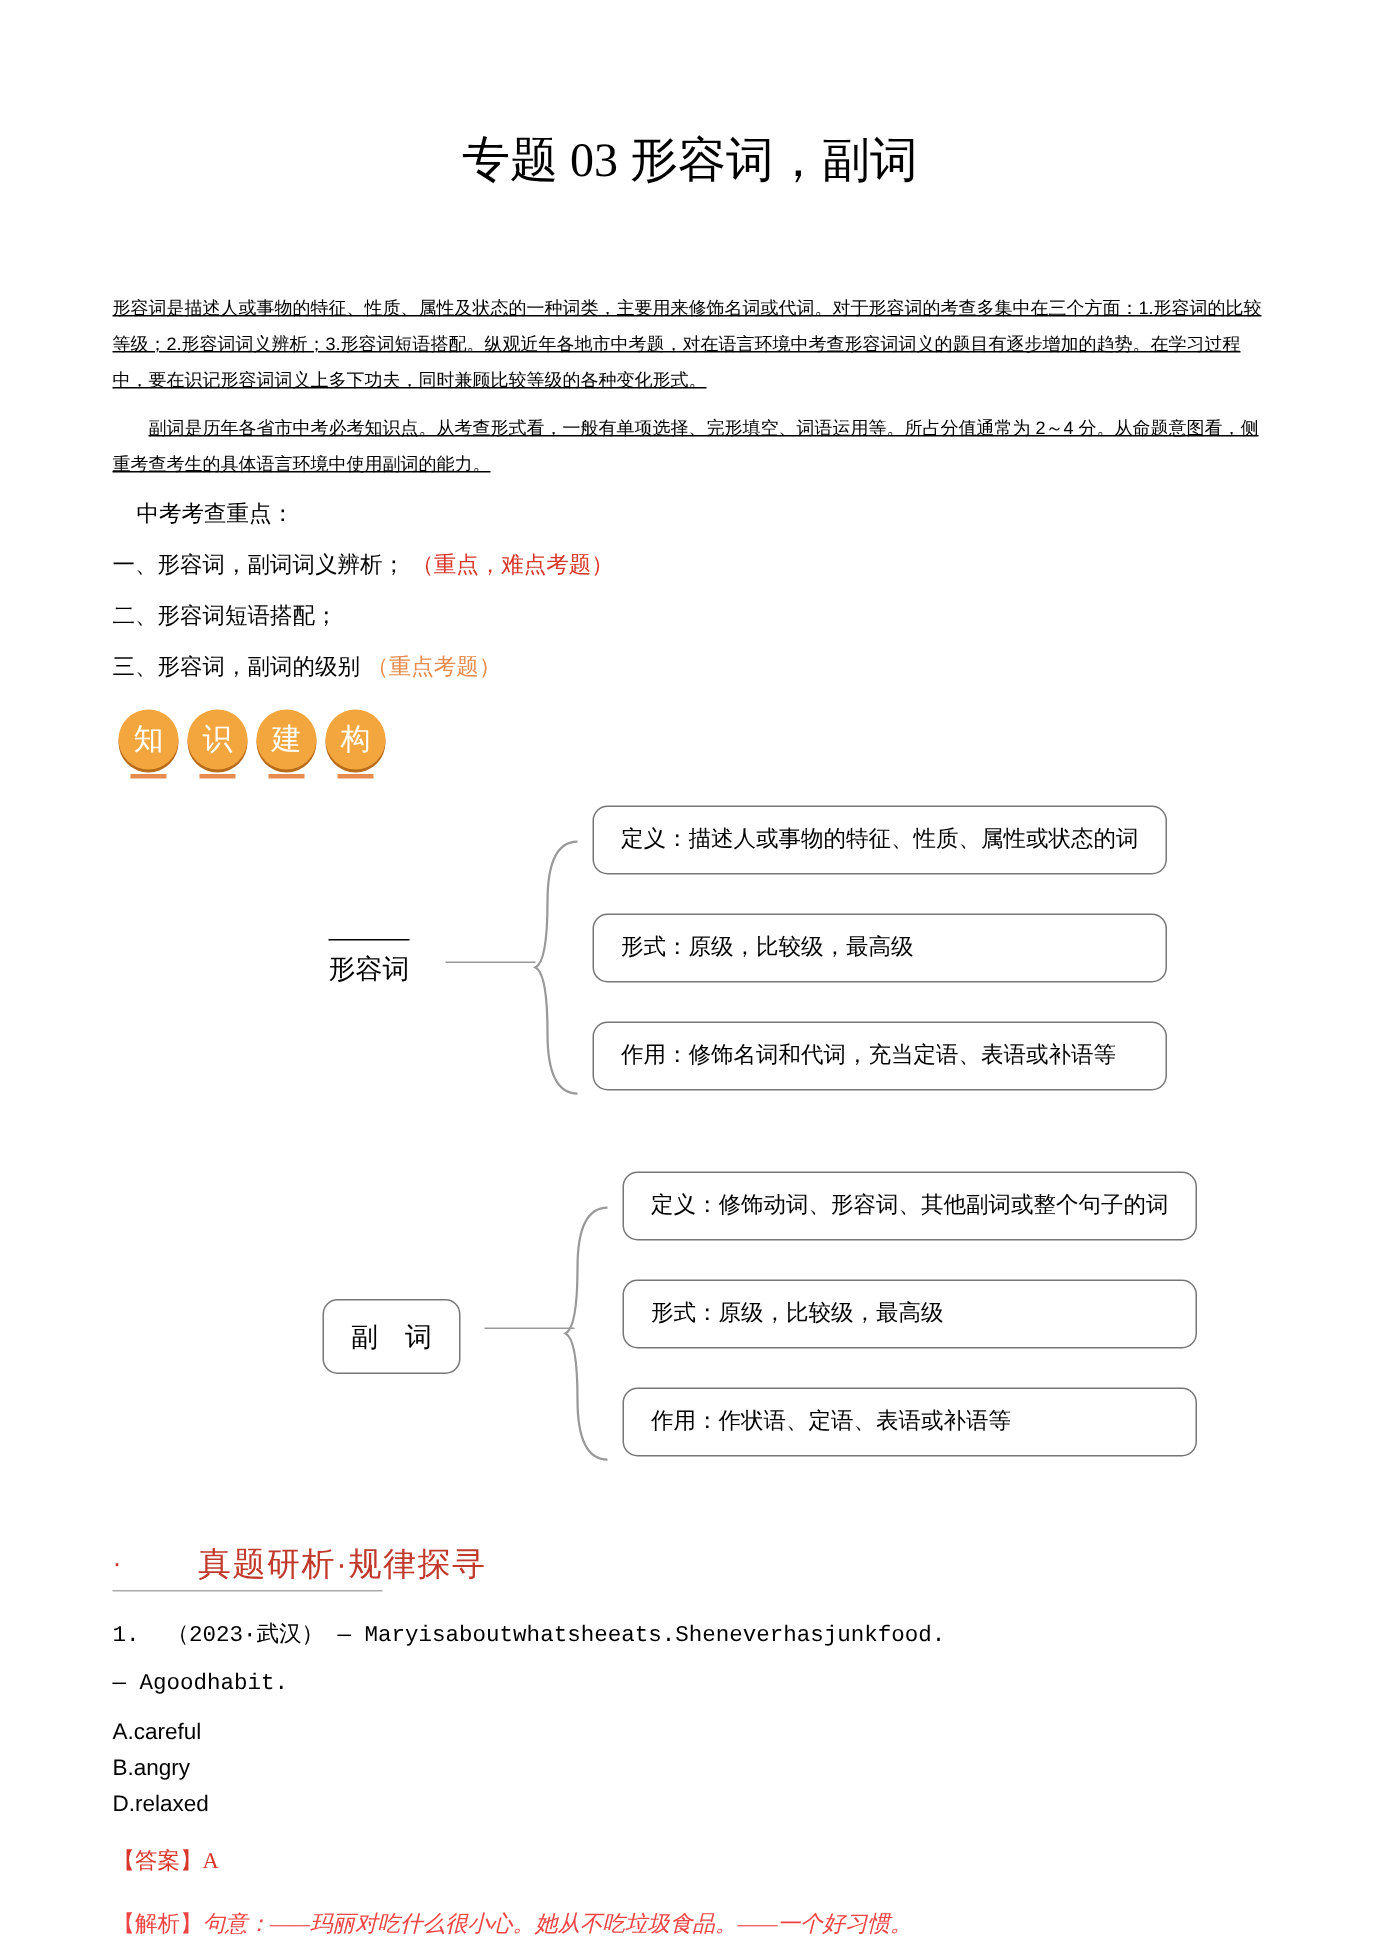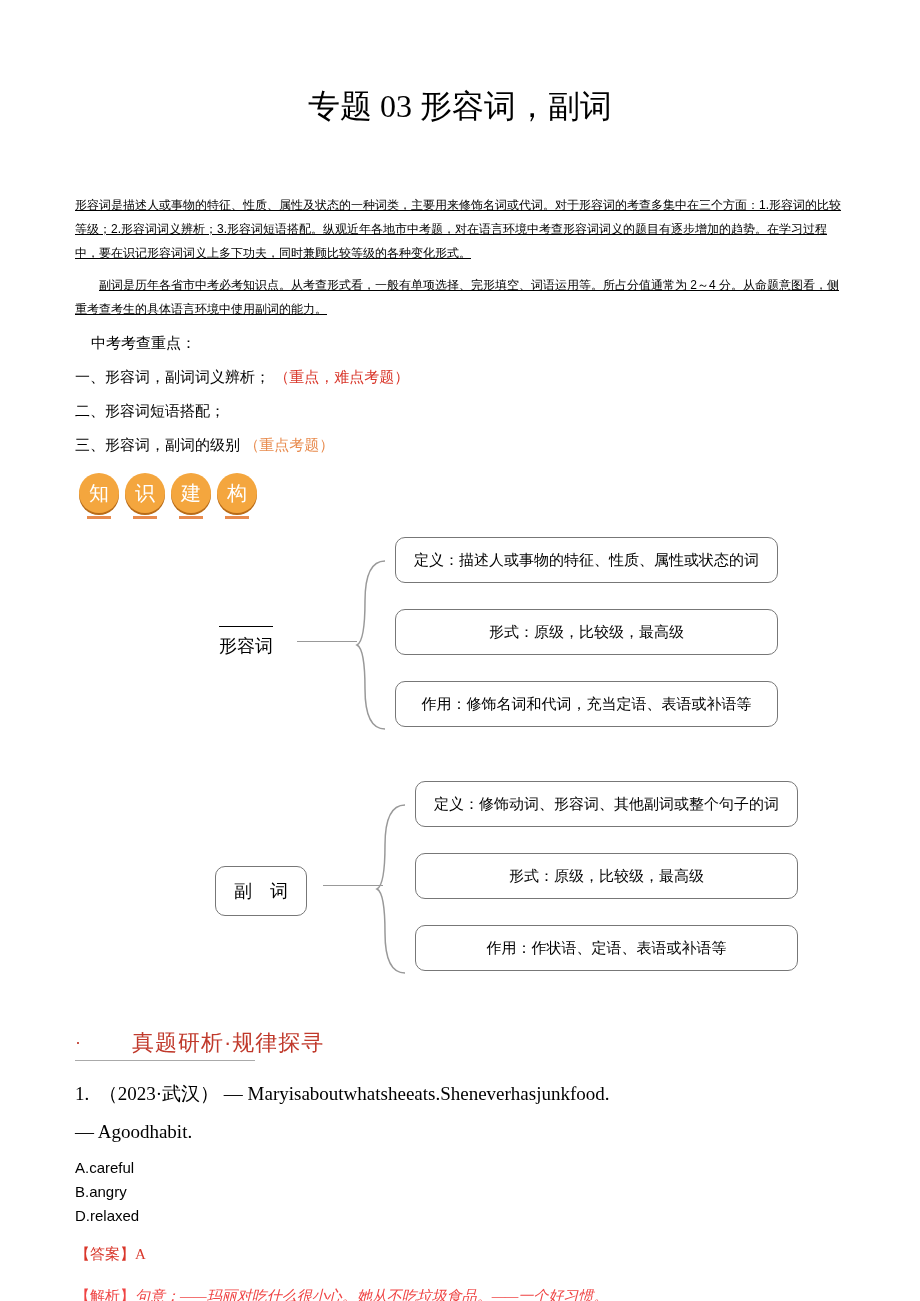--- a/index.html
+++ b/index.html
@@ -102,21 +102,20 @@
       flex-direction:column;
       gap: 26px;
     }
     .map-item {
       border: 1px solid #777;
       border-radius: 10px;
       padding: 10px 18px;
       font-size: 15px;
       white-space: nowrap;
       background:#fff;
-      text-align:center;
     }
     .section-sep {
       margin: 14px 0 18px 0;
     }
     .section-row {
       display:flex;
       align-items:center;
       gap:6px;
     }
     .bullet-dot {
@@ -129,21 +128,21 @@
       letter-spacing: 1px;
       margin-left: 45px;
     }
     .hr-line {
       height:1px;
       background:#aaa;
       flex:1;
       max-width:180px;
     }
     .question-block { margin-top: 18px; }
-    .q-line { margin: 8px 0; font-family: Liberation Serif, serif; font-size:19px;}
+    .q-line { margin: 8px 0; font-family: Liberation Mono, monospace; font-size:15px;}
     .options {
       display:flex;
       gap:0;
       margin: 8px 0 14px 0;
       font-family:Liberation Sans, sans-serif;
       flex-direction:column;
     }
     .opt { flex:0 0 auto; }
     .opt.a{width:180px;}
     .opt.b{width:195px;}

